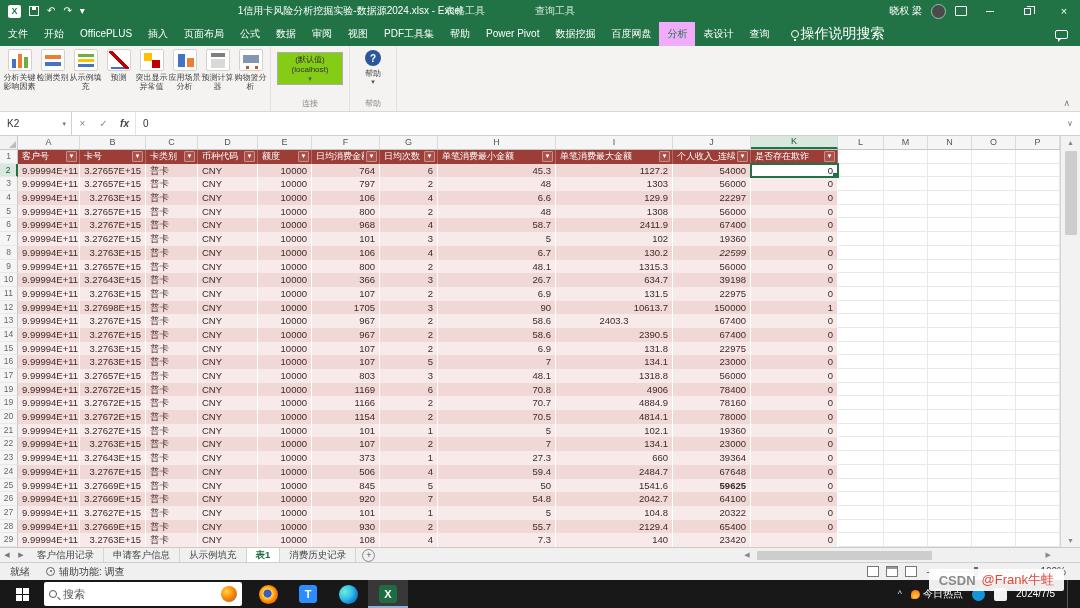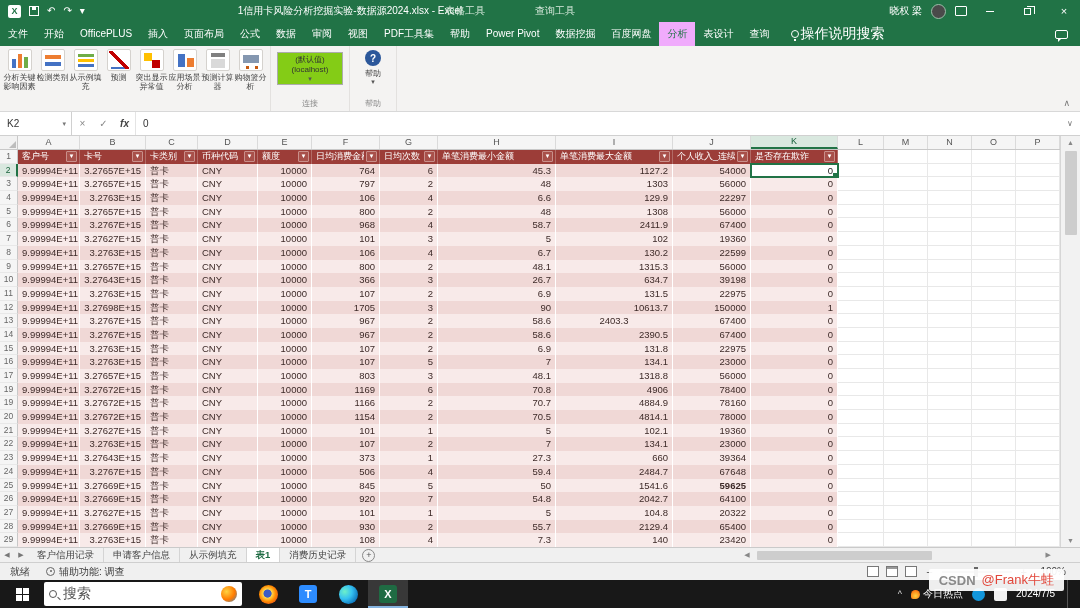--- a/index.html
+++ b/index.html
@@ -124,21 +124,21 @@
   .zoom-pct{width:40px;text-align:right;padding-right:10px}
 
   
   .taskbar{position:absolute;top:580px;width:1080px;height:28px;background:#181818;display:flex;align-items:center}
   .start{width:44px;height:28px;display:flex;align-items:center;justify-content:center}
   .winlogo{display:grid;grid-template-columns:6px 6px;grid-gap:1px}
   .winlogo div{background:#fff;width:6px;height:6px}
   .tsearch{width:198px;height:24px;background:#fff;border-radius:2px;display:flex;align-items:center;padding:0 5px;gap:6px}
   .ts-mag{width:8px;height:8px;border:1px solid #555;border-radius:50%;position:relative}
   .ts-mag::after{content:"";position:absolute;left:7px;top:7px;width:4px;height:1px;background:#555;transform:rotate(45deg)}
-  .ts-text{font-size:14px;color:#555;flex:1}
+  .ts-text{font-size:11px;color:#555;flex:1}
   .ts-round{width:16px;height:16px;border-radius:50%;background:radial-gradient(circle at 35% 35%,#FFD341,#FF7A00 55%,#2B88D8)}
   .tapps{display:flex;height:28px;margin-left:6px}
   .tapp{width:40px;display:flex;align-items:center;justify-content:center}
   .tapp.active{background:rgba(255,255,255,.14);box-shadow:inset 0 -2px 0 #85B4E0}
   .ic-ff{width:19px;height:19px;border-radius:50%;background:radial-gradient(circle at 45% 45%,#3C5CC4 0 25%,#FFD54A 30%,#FF8A00 55%,#E0421F 85%)}
   .ic-t{width:18px;height:18px;border-radius:3px;background:#2D8CFF;color:#fff;font-size:11px;font-weight:bold;display:flex;align-items:center;justify-content:center}
   .ic-edge{width:19px;height:19px;border-radius:50%;background:radial-gradient(circle at 30% 35%,#6DF0C9,#35C1F1 40%,#0B6FB8 80%)}
   .ic-xl{width:18px;height:18px;border-radius:3px;background:#1F6B43;color:#fff;font-size:11px;font-weight:bold;display:flex;align-items:center;justify-content:center}
   .tray{margin-left:auto;display:flex;align-items:center;gap:9px;padding-right:8px;color:#fff}
   .tr-chev{font-size:9px;color:#ddd}
@@ -475,21 +475,21 @@
       <div class="rnum">8</div>
       <div class="cell ar band1" style="width: 62px;">9.99994E+11</div>
       <div class="cell ar band1" style="width: 66px;">3.2763E+15</div>
       <div class="cell al band1" style="width: 52px;">普卡</div>
       <div class="cell al band1" style="width: 60px;">CNY</div>
       <div class="cell ar band1" style="width: 54px;">10000</div>
       <div class="cell ar band1" style="width: 68px;">106</div>
       <div class="cell ar band1" style="width: 58px;">4</div>
       <div class="cell ar band1" style="width: 118px;">6.7</div>
       <div class="cell ar band1" style="width: 117px;">130.2</div>
-      <div class="cell ar band1" style="width: 78px;">22599</div>
+      <div class="cell ar band1" style="width: 78px; font-style: italic;">22599</div>
       <div class="cell ar band1" style="width: 87px;">0</div>
       <div class="cell empty" style="width: 46px;"></div>
       <div class="cell empty" style="width: 44px;"></div>
       <div class="cell empty" style="width: 44px;"></div>
       <div class="cell empty" style="width: 44px;"></div>
       <div class="cell empty" style="width: 44px;"></div>
     </div>
     <div class="grow">
       <div class="rnum">9</div>
       <div class="cell ar band2" style="width: 62px;">9.99994E+11</div>

